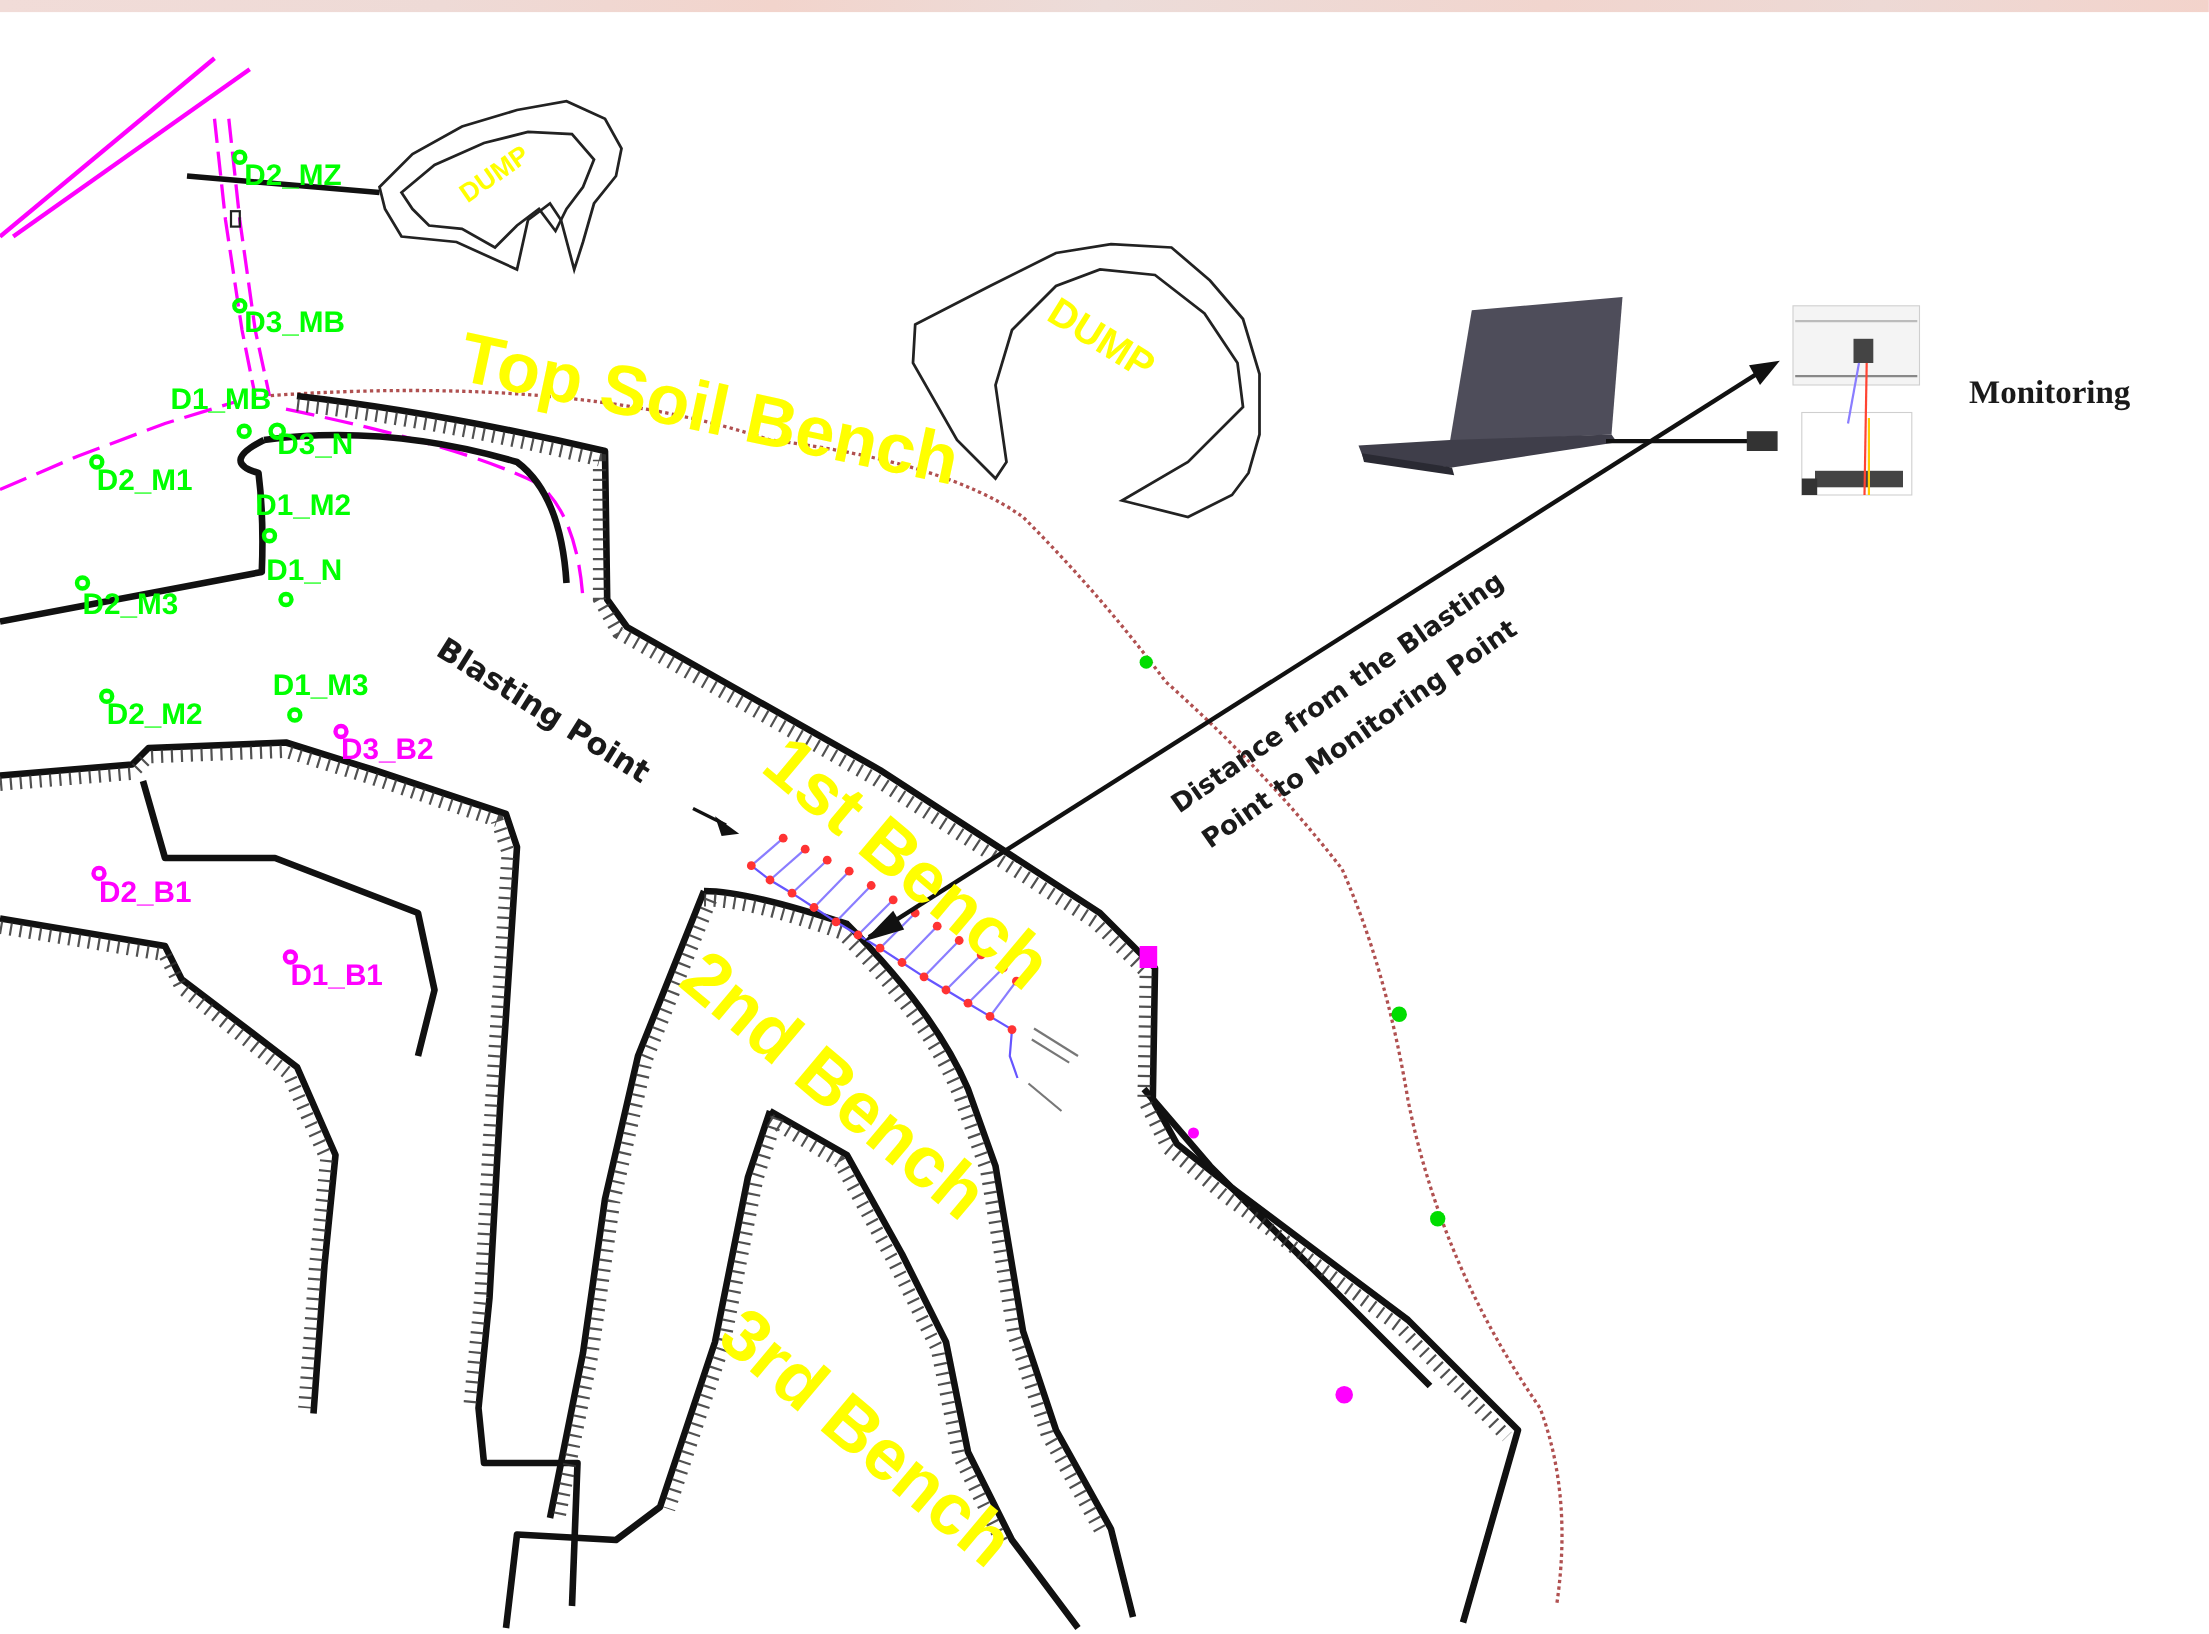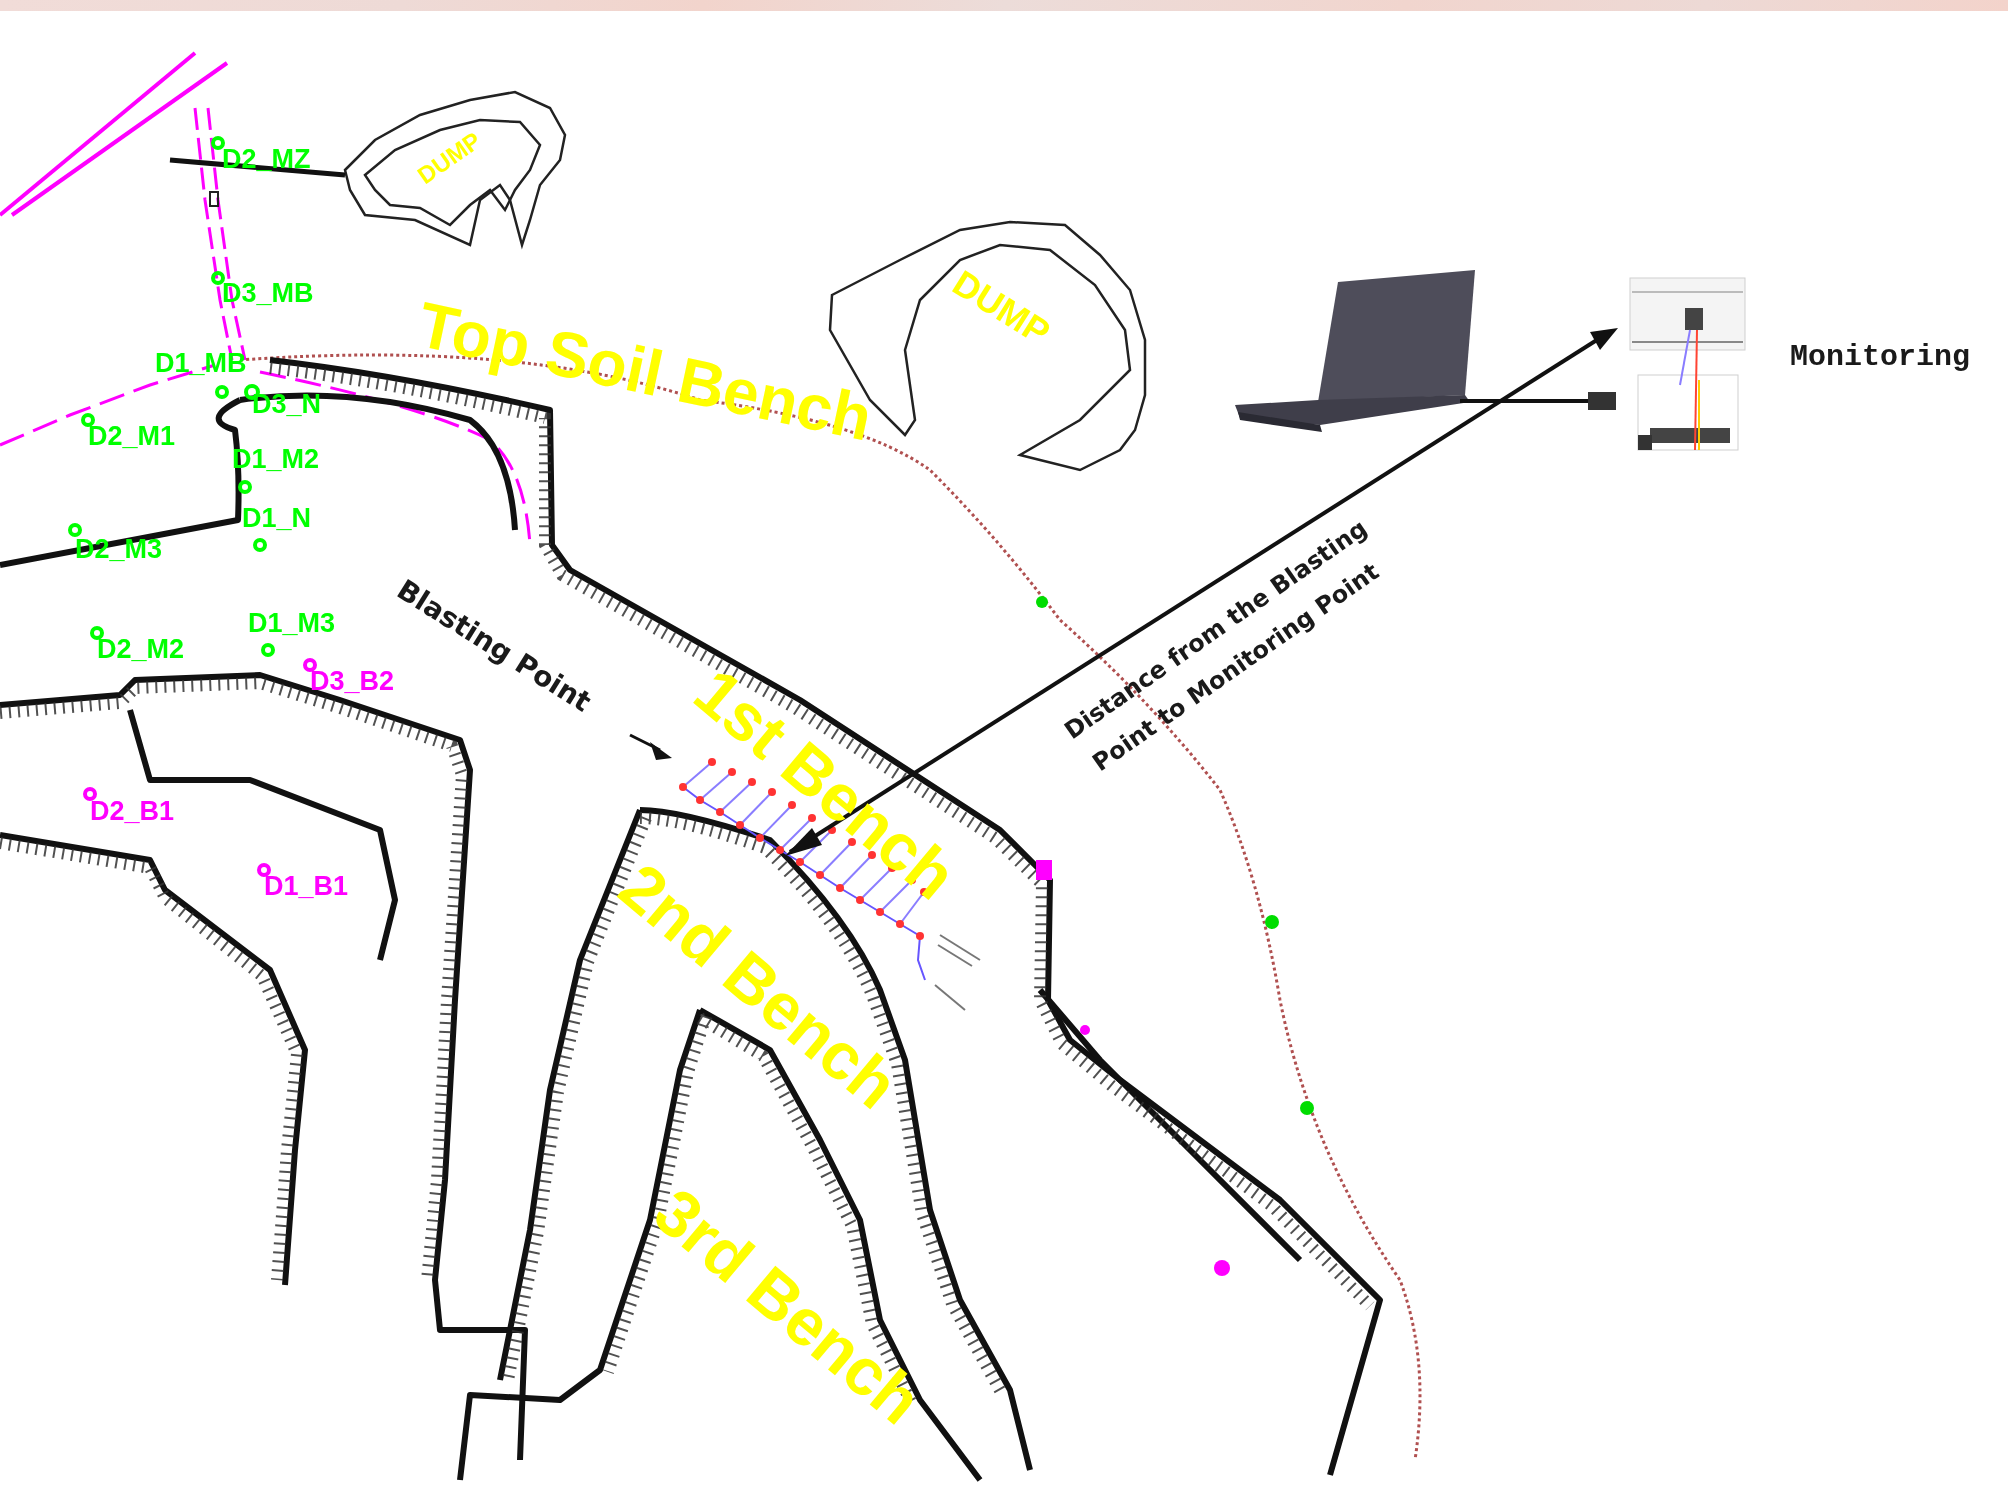--- a/index.html
+++ b/index.html
@@ -4,21 +4,21 @@
 <style>
   html, body { margin: 0; padding: 0; background: #ffffff; }
   body { width: 2008px; height: 1485px; overflow: hidden; position: relative; font-family: "Liberation Sans", sans-serif; }
   .top-band { position: absolute; left: 0; top: 0; width: 2008px; height: 11px;
     background: linear-gradient(90deg, #f1dcd8 0%, #eedad6 20%, #f2d4cc 35%, #ecdcd9 50%, #f1d5ce 70%, #edd9d5 85%, #f3d3cb 100%); }
   svg.map { position: absolute; left: 0; top: 0; }
   .lbl-green { fill: #00ff00; font-family: "Liberation Sans", sans-serif; font-weight: bold; font-size: 27px; }
   .lbl-magenta { fill: #ff00ff; font-family: "Liberation Sans", sans-serif; font-weight: bold; font-size: 27px; }
   .lbl-yellow { fill: #ffff00; font-family: "Liberation Sans", sans-serif; font-weight: bold; }
   .lbl-black { fill: #1a1a1a; font-family: "DejaVu Sans", sans-serif; font-weight: bold; }
-  .monitoring-label { position: absolute; left: 1790px; top: 340px; font-family: Liberation Mono, monospace; font-weight: bold; font-size: 30px; color: #1a1a1a; white-space: nowrap; text-align: right; }
+  .monitoring-label { position: absolute; left: 1790px; top: 340px; font-family: Liberation Serif, serif; font-weight: bold; font-size: 30px; color: #1a1a1a; white-space: nowrap; text-align: right; }
 </style>
 </head>
 <body>
 
 <div class="top-band"></div>
 
 <svg class="map" width="2008" height="1485" viewBox="0 0 2008 1485" xmlns="http://www.w3.org/2000/svg">
   <defs>
     <pattern id="hatchPat" width="9" height="12" patternUnits="userSpaceOnUse">
       <line x1="4" y1="0" x2="4" y2="12" stroke="#222" stroke-width="3"></line>

